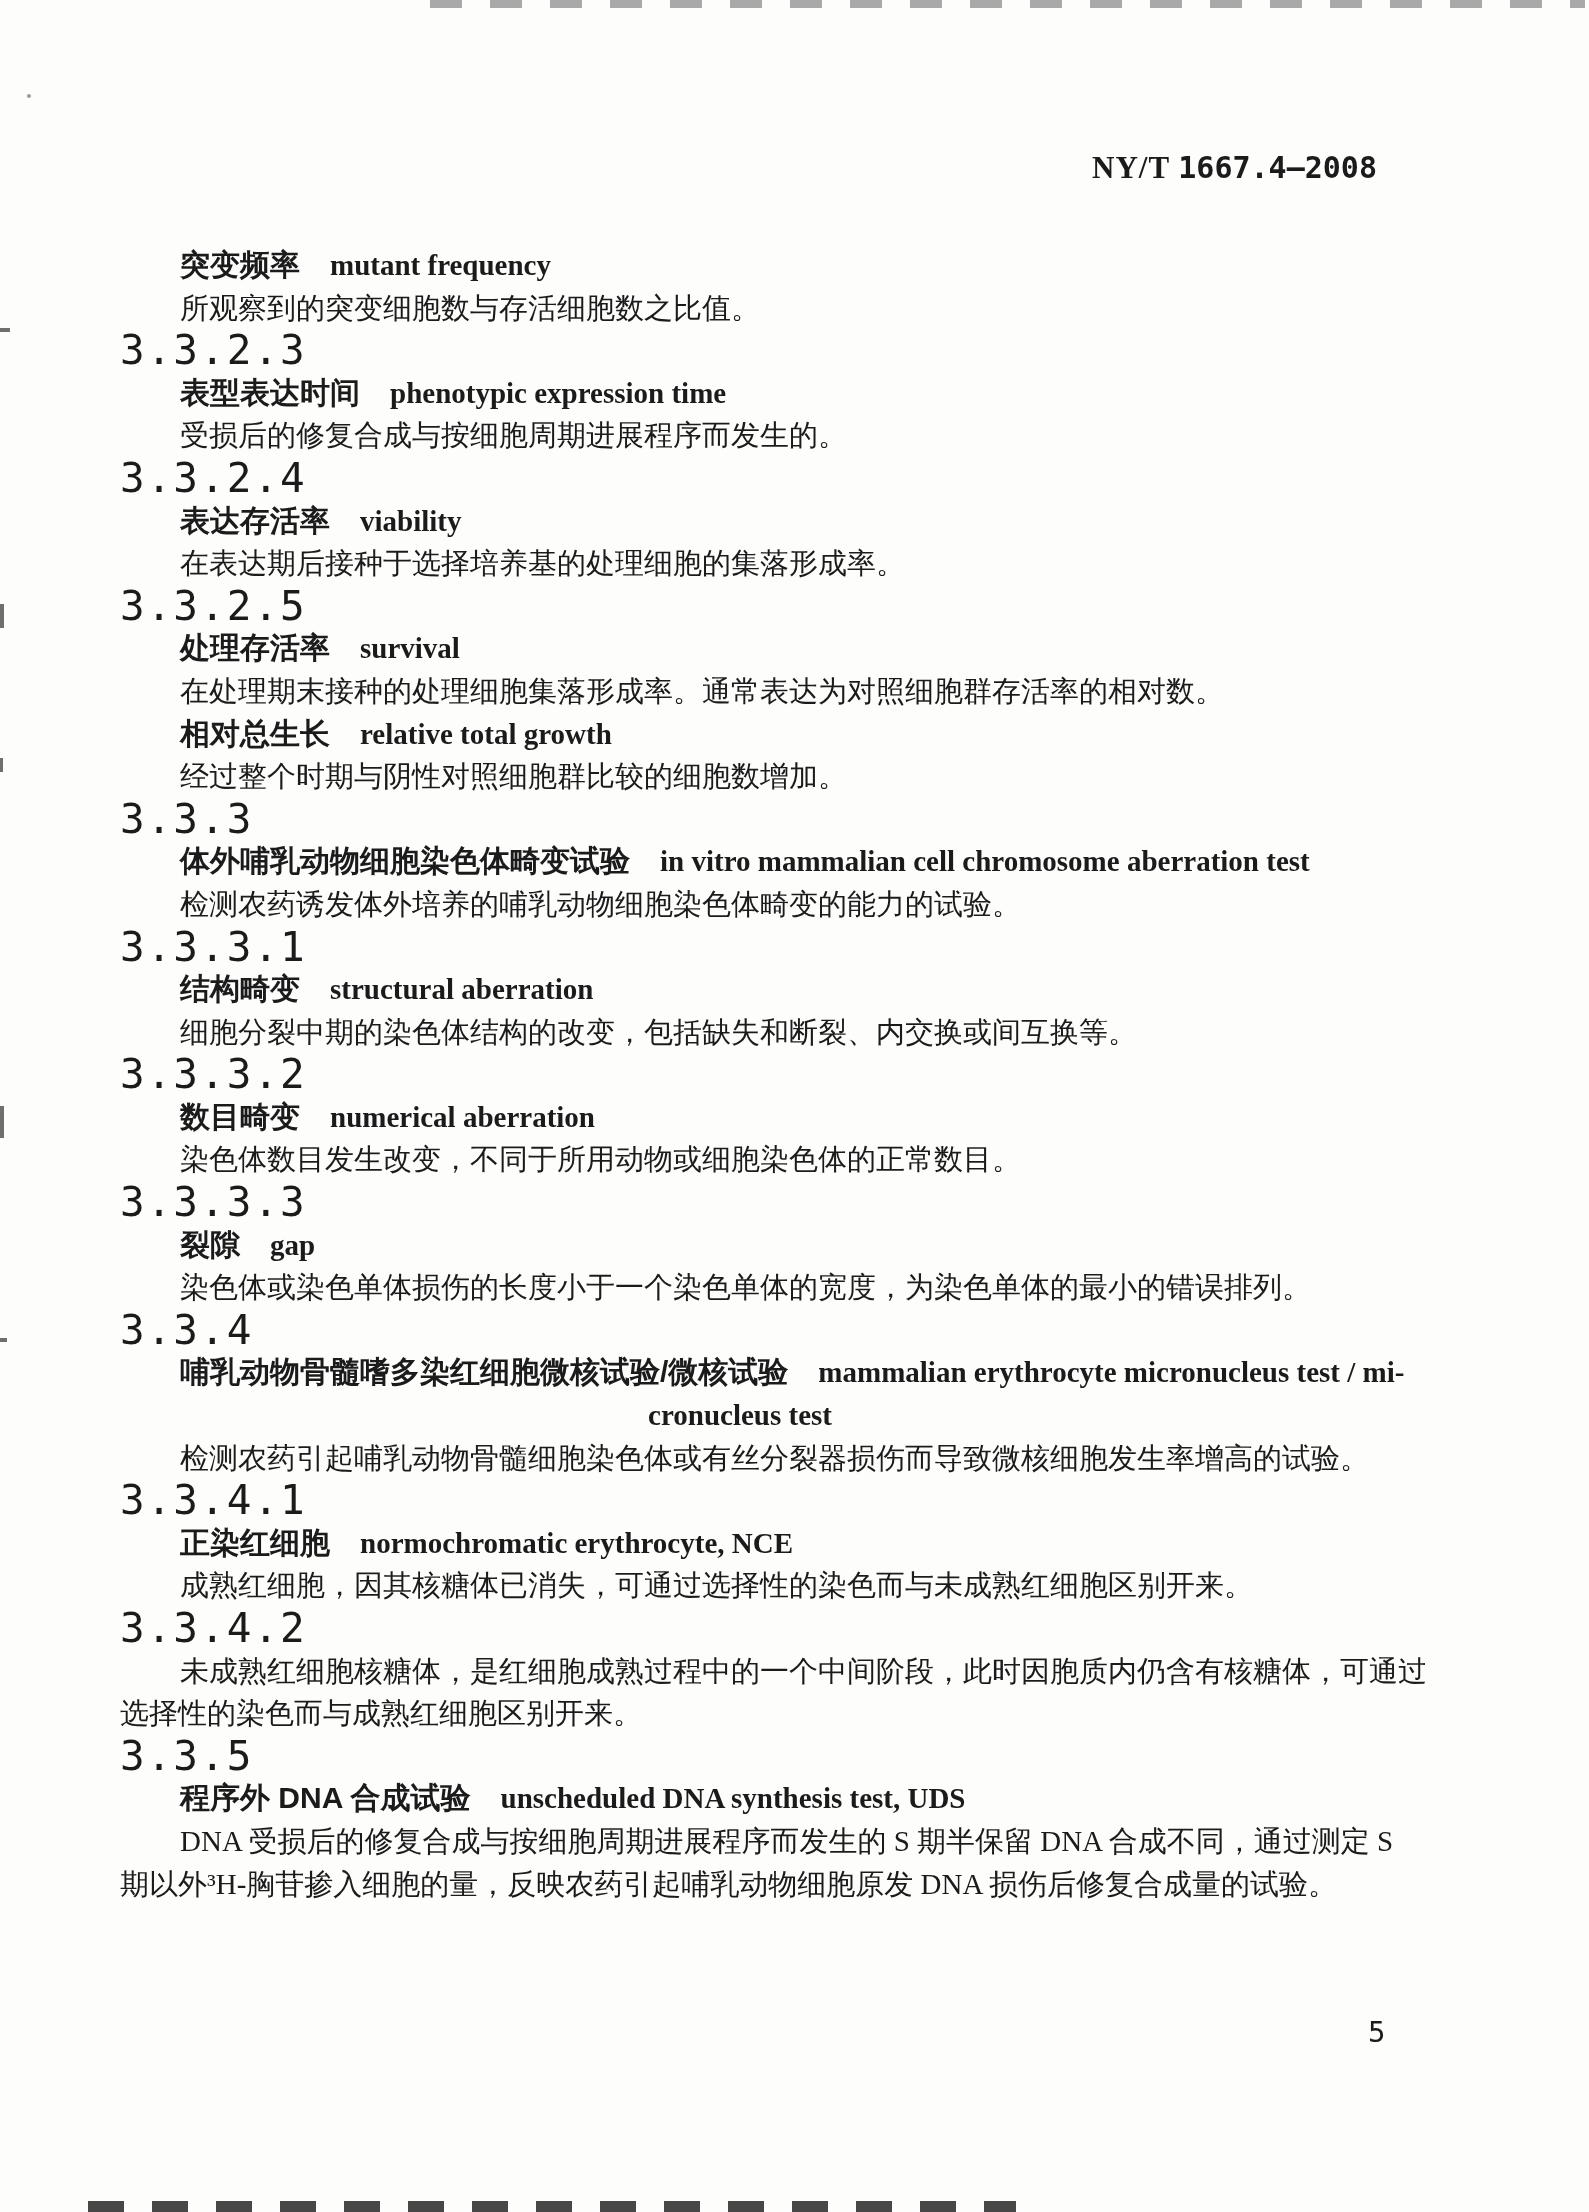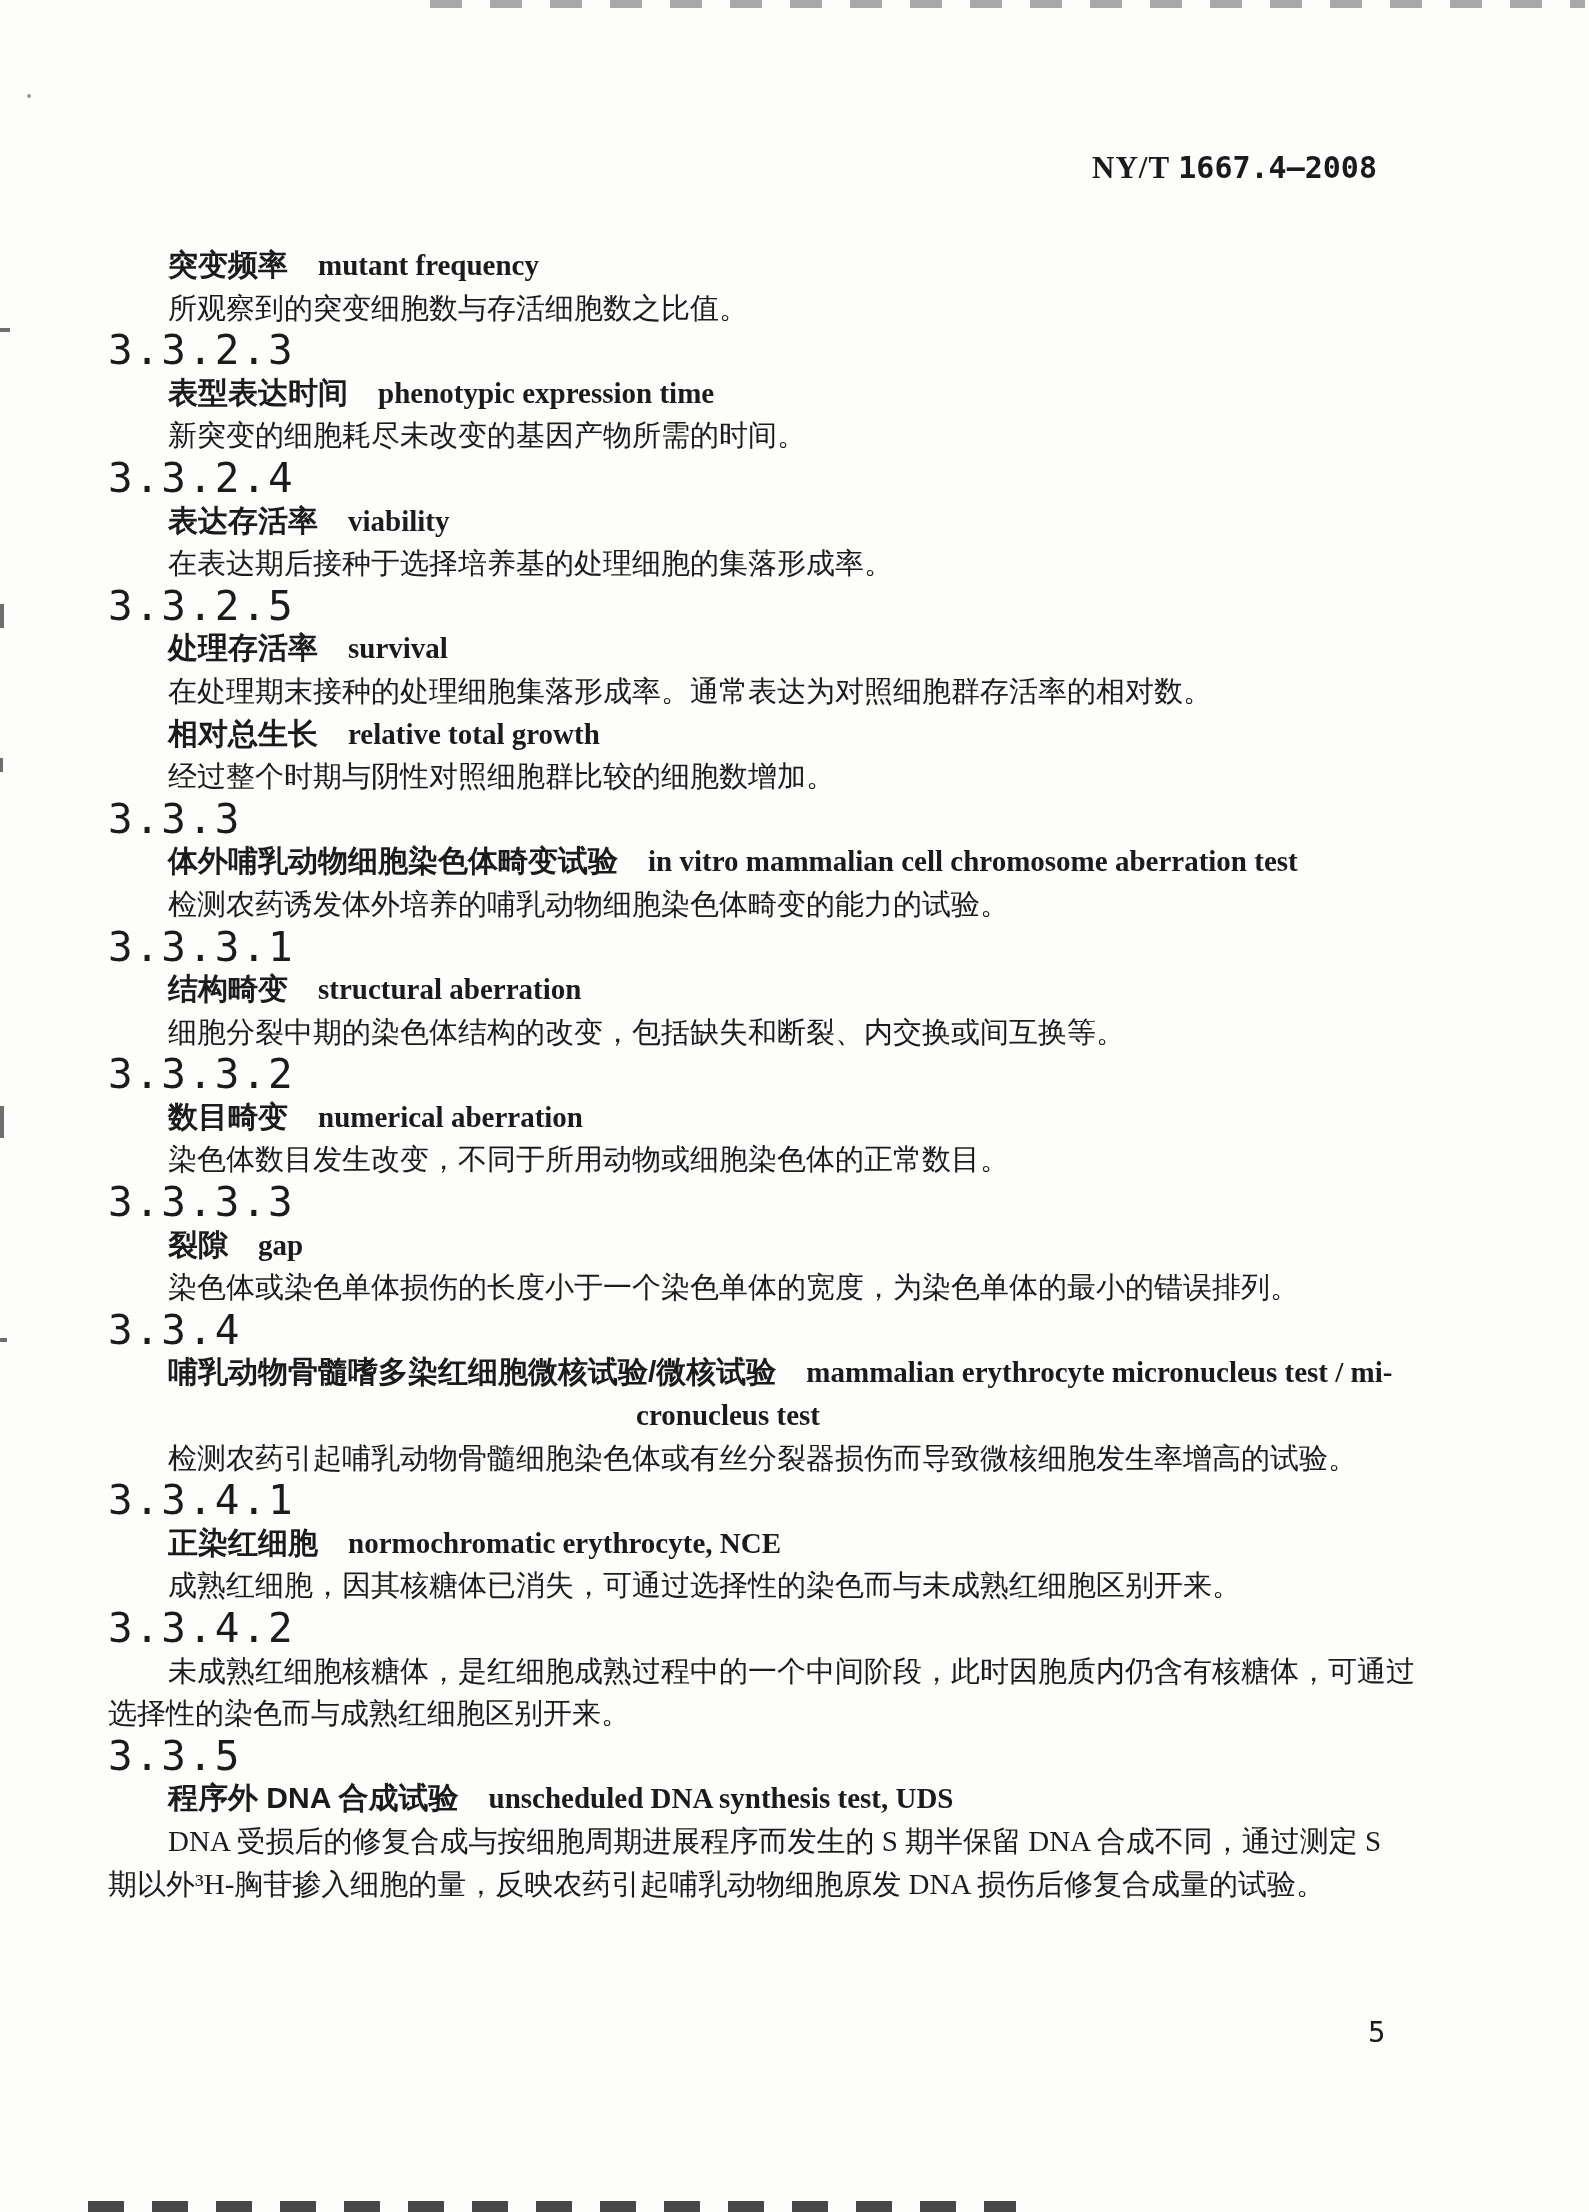--- a/index.html
+++ b/index.html
@@ -32,21 +32,21 @@
     font-weight:bold; font-size:31px; white-space:nowrap;
     letter-spacing:1px;
   }
   .doc-header .hdr-num {
     font-family:"DejaVu Sans Mono", monospace;
     font-size:30px; letter-spacing:0;
   }
 
   
   .content {
-    position:absolute; left:108px; top:244px; width:1240px;
+    position:absolute; left:120px; top:244px; width:1240px;
   }
   .line {
     height:42.6px; line-height:42.6px;
     white-space:nowrap; font-size:29px;
   }
   .line.section {
     font-family:"DejaVu Sans Mono", monospace;
     font-size:41px; letter-spacing:2px;
   }
   .line.term { font-weight:bold; padding-left:60px; }
@@ -88,21 +88,21 @@
 
   <div class="doc-header">
     <span class="hdr-prefix">NY/T</span><span> </span><span class="hdr-num">1667.4—2008</span>
   </div>
 
   <div class="content">
       <div class="line term"><span class="zh">突变频率</span><span class="en">mutant frequency</span></div>
       <div class="line body indent">所观察到的突变细胞数与存活细胞数之比值。</div>
       <div class="line section">3.3.2.3</div>
       <div class="line term"><span class="zh">表型表达时间</span><span class="en">phenotypic expression time</span></div>
-      <div class="line body indent">新突变的细胞耗尽未改变的基因产物所需的时间。</div>
+      <div class="line body indent">受损后的修复合成与按细胞周期进展程序而发生的。</div>
       <div class="line section">3.3.2.4</div>
       <div class="line term"><span class="zh">表达存活率</span><span class="en">viability</span></div>
       <div class="line body indent">在表达期后接种于选择培养基的处理细胞的集落形成率。</div>
       <div class="line section">3.3.2.5</div>
       <div class="line term"><span class="zh">处理存活率</span><span class="en">survival</span></div>
       <div class="line body indent">在处理期末接种的处理细胞集落形成率。通常表达为对照细胞群存活率的相对数。</div>
       <div class="line term"><span class="zh">相对总生长</span><span class="en">relative total growth</span></div>
       <div class="line body indent">经过整个时期与阴性对照细胞群比较的细胞数增加。</div>
       <div class="line section">3.3.3</div>
       <div class="line term"><span class="zh">体外哺乳动物细胞染色体畸变试验</span><span class="en">in vitro mammalian cell chromosome aberration test</span></div>

